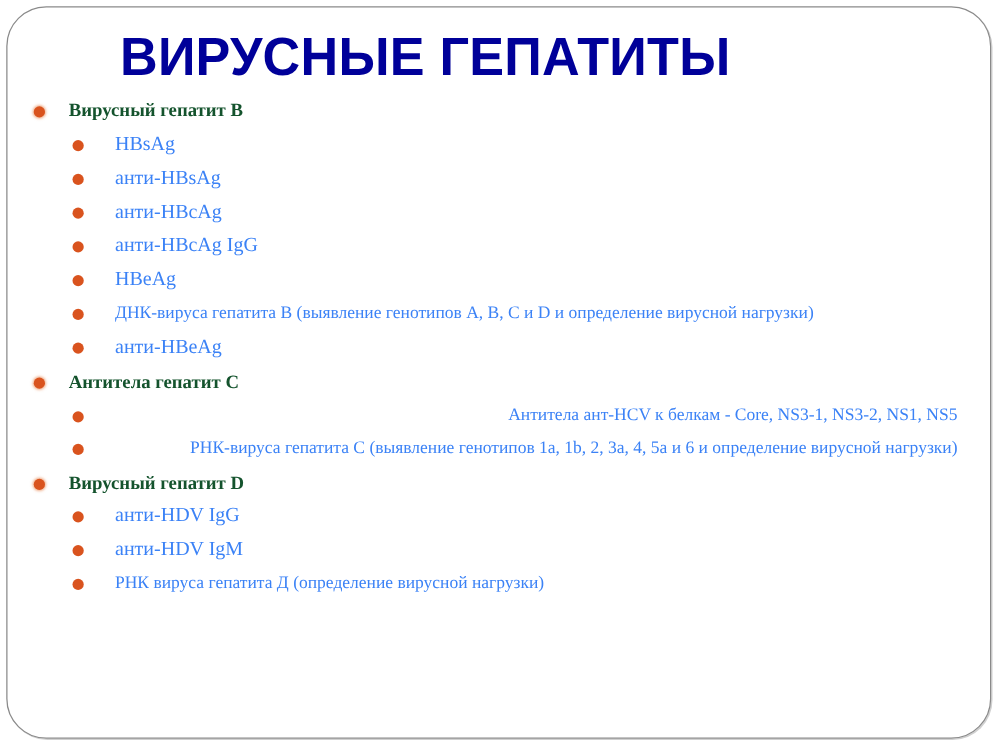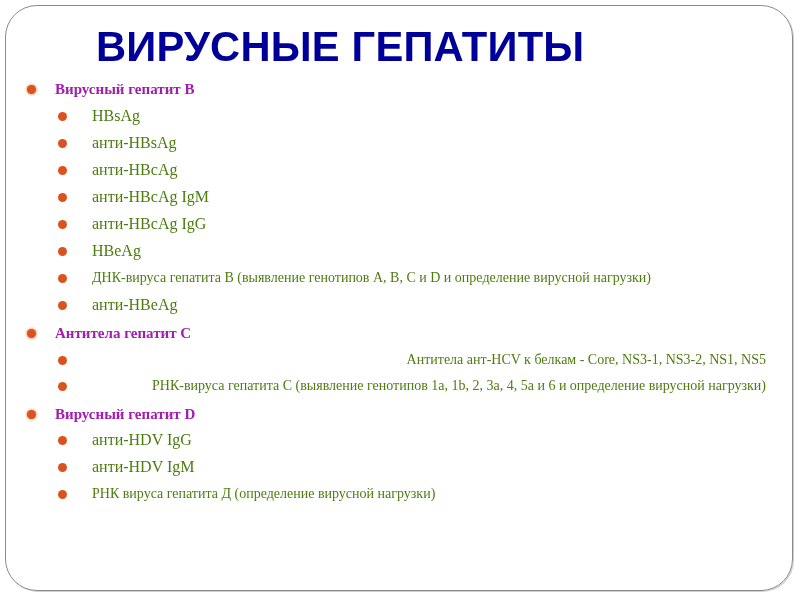--- a/index.html
+++ b/index.html
@@ -44,21 +44,21 @@
       left: 26px;
       top: 78px;
       width: 740px;
     }
     .section-head {
       position: relative;
       padding-left: 29px;
       font-weight: bold;
       font-size: 15px;
       line-height: 22px;
-      color: #a21caf;
+      color: #14532d;
       height: 22px;
     }
     .section-head .bullet {
       position: absolute;
       left: 1px;
       top: 7px;
       width: 9px;
       height: 9px;
       border-radius: 50%;
       background: #d9531e;
@@ -68,21 +68,21 @@
       list-style: none;
       margin: 0;
       padding: 0;
     }
     .item {
       position: relative;
       padding-left: 36px;
       margin-left: 30px;
       font-size: 16px;
       line-height: 20px;
-      color: #4d7c0f;
+      color: #3b82f6;
       margin-bottom: 6px;
     }
     .item .bullet {
       position: absolute;
       left: 2px;
       top: 6px;
       width: 9px;
       height: 9px;
       border-radius: 50%;
       background: #d9531e;
@@ -110,21 +110,20 @@
 
   <div class="section sec-b">
     <div class="section-head">
       <span class="bullet"></span>
       <span>Вирусный гепатит B</span>
     </div>
     <ul class="items">
       <li class="item"><span class="bullet"></span><span class="text">HBsAg</span></li>
       <li class="item"><span class="bullet"></span><span class="text">анти-HBsAg</span></li>
       <li class="item"><span class="bullet"></span><span class="text">анти-HBcAg</span></li>
-      <li class="item"><span class="bullet"></span><span class="text">анти-HBcAg IgM</span></li>
       <li class="item"><span class="bullet"></span><span class="text">анти-HBcAg IgG</span></li>
       <li class="item"><span class="bullet"></span><span class="text">HBeAg</span></li>
       <li class="item small"><span class="bullet"></span><span class="text">ДНК-вируса гепатита В (выявление генотипов A, B, C и D и определение вирусной нагрузки)</span></li>
       <li class="item"><span class="bullet"></span><span class="text">анти-HBeAg</span></li>
     </ul>
   </div>
 
   <div class="section sec-c">
     <div class="section-head">
       <span class="bullet"></span>

